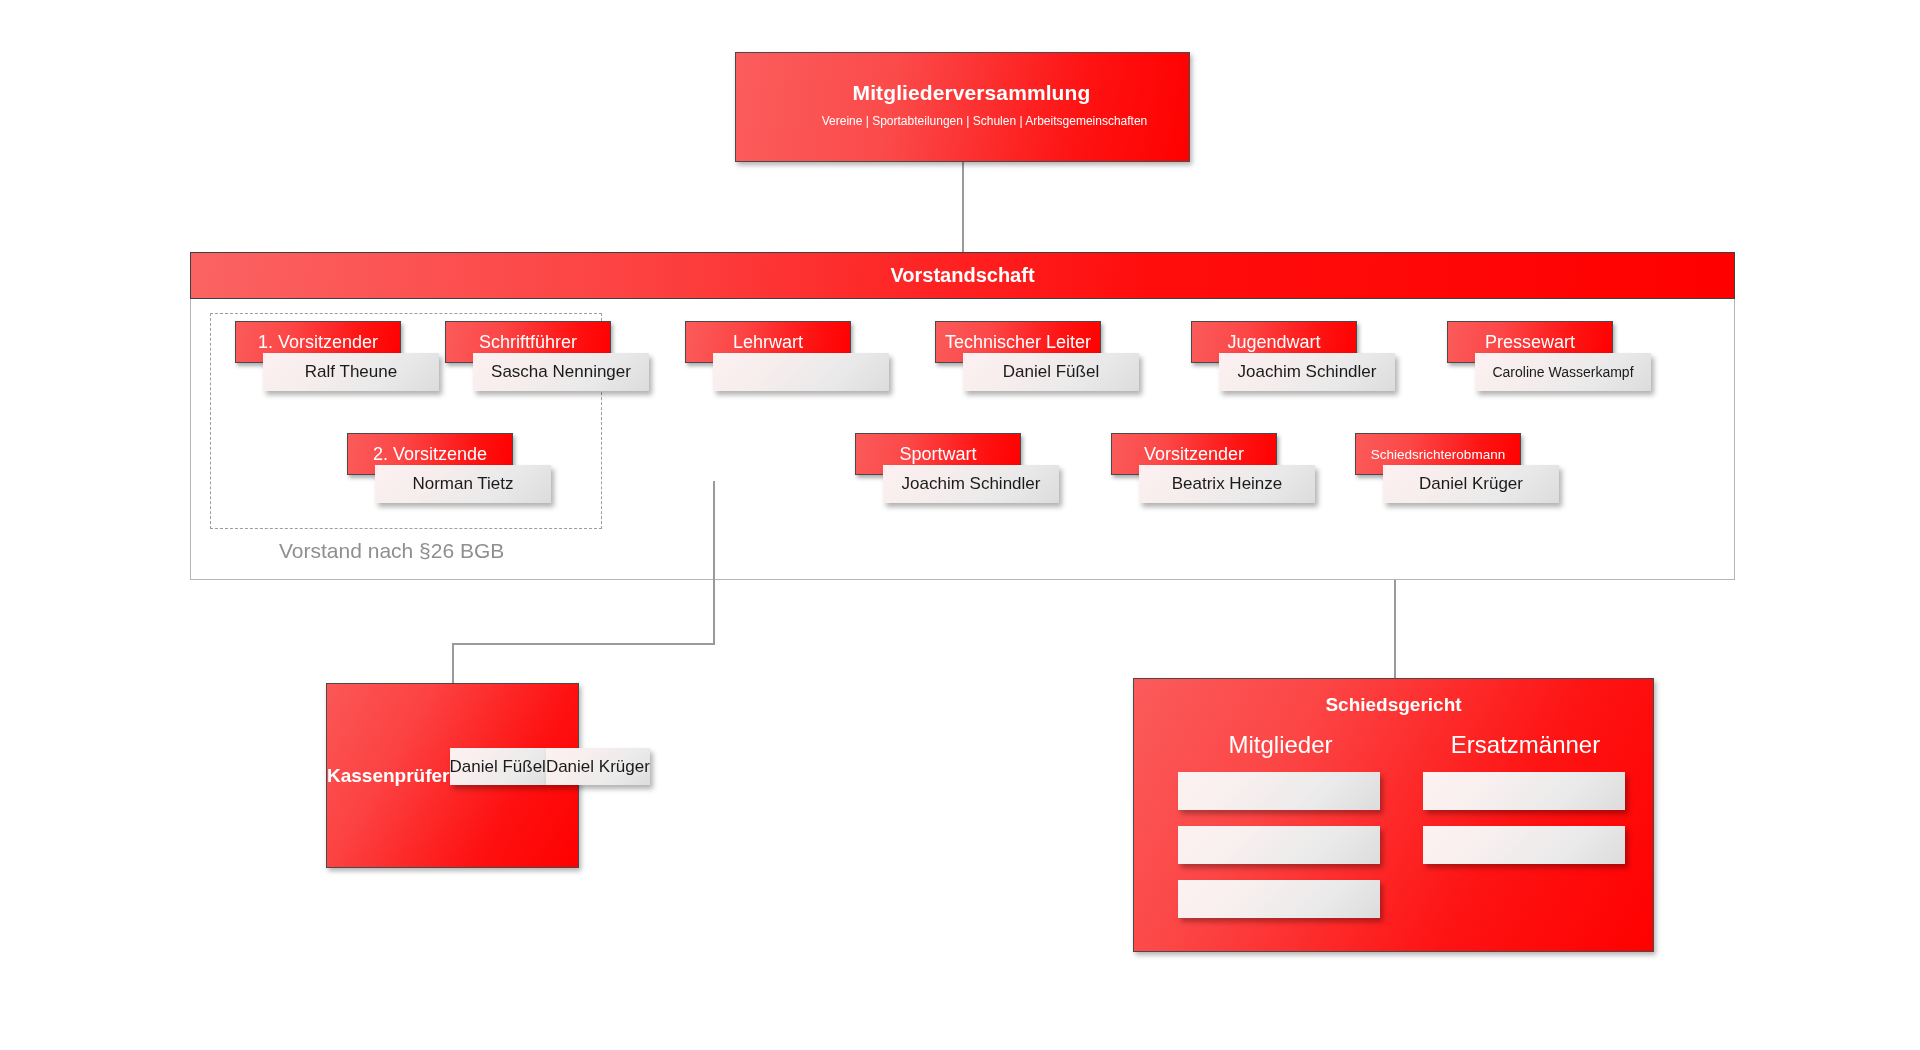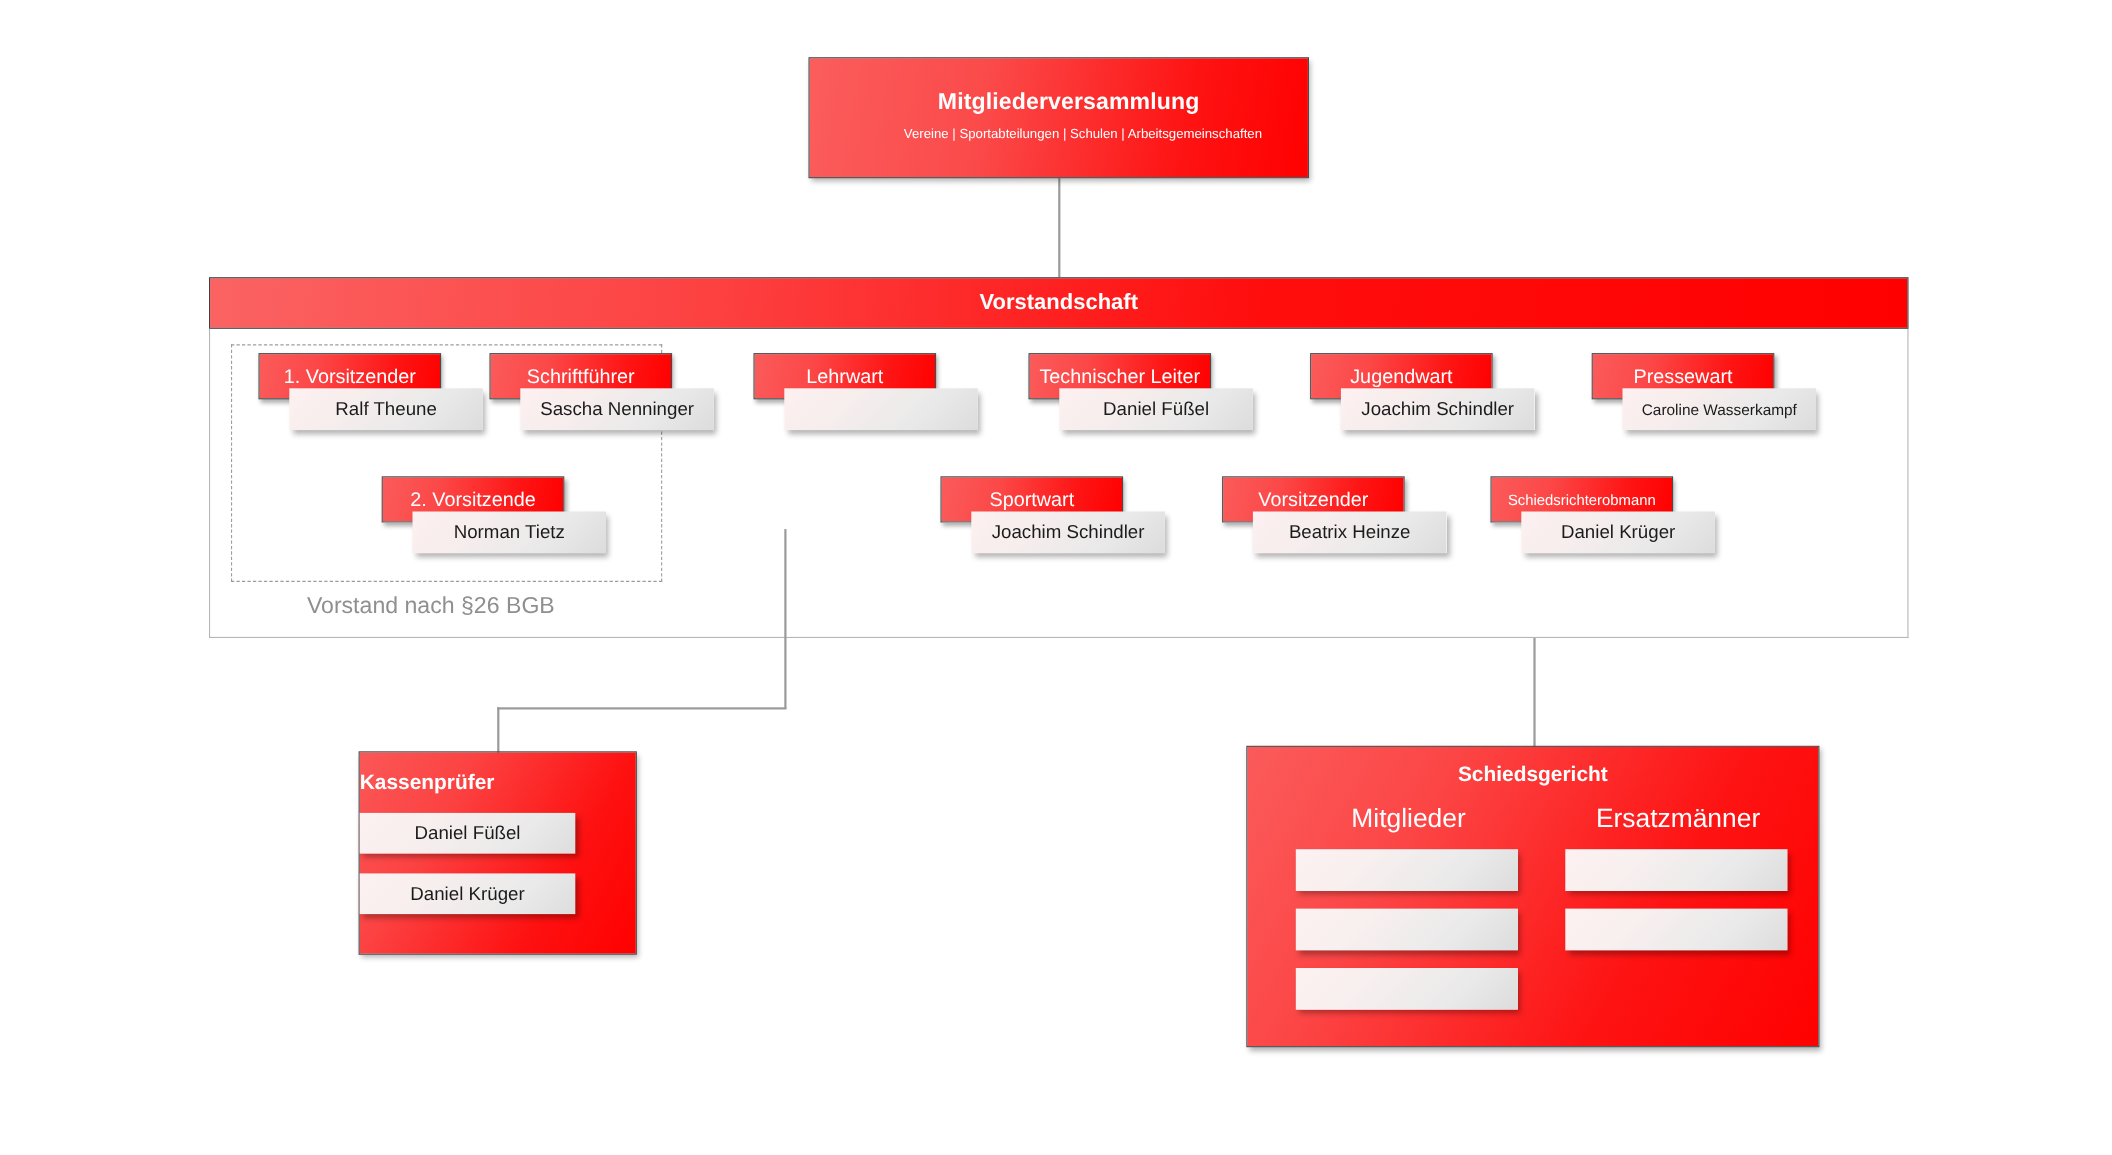--- a/index.html
+++ b/index.html
@@ -152,21 +152,21 @@
   
   .kp-box {
     position: absolute;
     left: 326px; top: 683px;
     width: 253px; height: 185px;
     background: linear-gradient(120deg, #fb5757 0%, #fc4242 30%, #fe1111 70%, #ff0000 100%);
     border: 1px solid #4a4a4a;
     box-sizing: border-box;
     box-shadow: 2px 3px 5px rgba(0,0,0,0.30);
     display: flex;
-    flex-direction: column;
+    align-items: center;
   }
   .kp-title {
     color: #ffffff;
     font-size: 19px;
     font-weight: bold;
     margin-top: 17px;
     margin-bottom: 16px;
   }
   .kp-slot {
     width: 196px;

